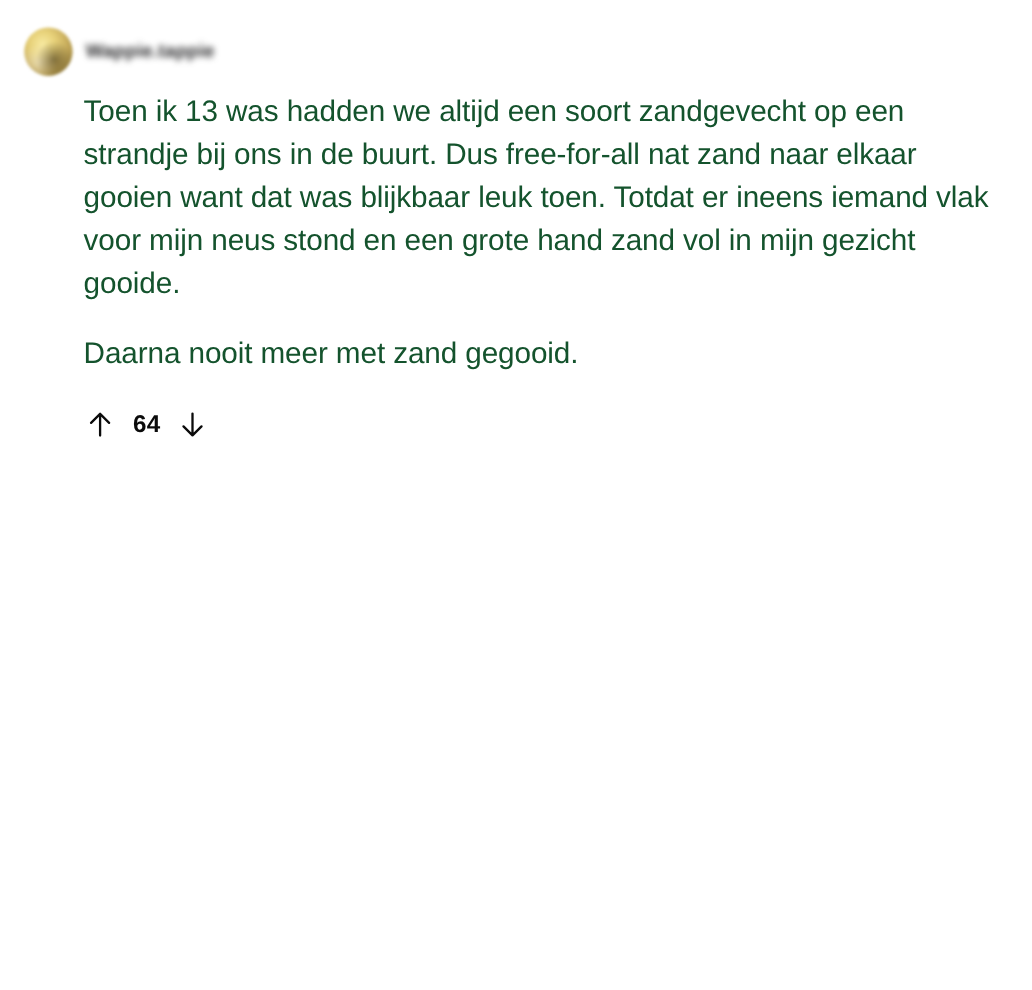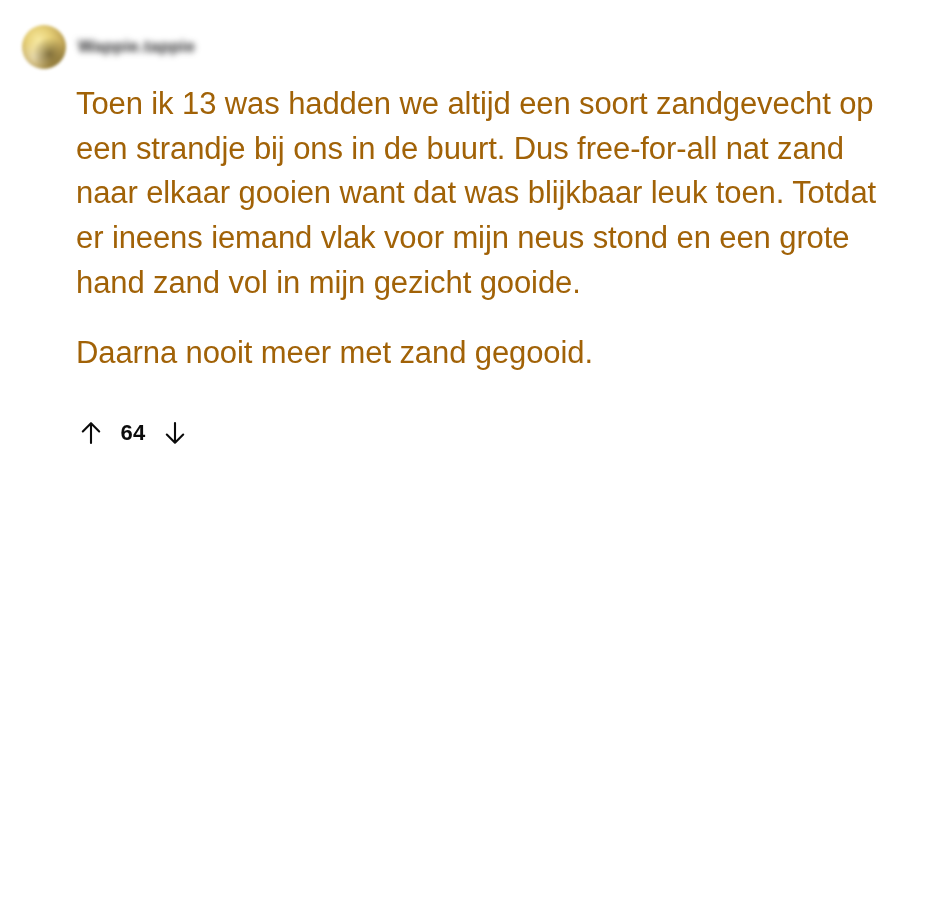--- a/index.html
+++ b/index.html
@@ -59,29 +59,29 @@
     user-select: none;
     white-space: nowrap;
   }
 
   
   .post-body {
     padding: 6px 10px 0 56px;
   }
   .post-body p {
     margin: 0 0 26px 0;
-    font-size: 31px;
+    font-size: 27px;
     line-height: 1.44;
-    color: #a16207;
+    color: #14532d;
     font-weight: 400;
     letter-spacing: -0.1px;
     max-width: 850px;
   }
   .post-body p:last-child {
-    margin-bottom: 12px;
+    margin-bottom: 0;
   }
 
   
   .vote-bar {
     display: flex;
     align-items: center;
     gap: 14px;
     padding: 30px 0 0 56px;
   }
   .vote-btn {
@@ -94,21 +94,21 @@
     background: none;
     border: none;
     padding: 0;
   }
   .vote-btn svg { display: block; }
   .vote-count {
     font-size: 22px;
     font-weight: 700;
     color: #0b0b0b;
     min-width: 26px;
-    text-align: center;
+    text-align: right;
     letter-spacing: 0.3px;
   }
 </style>
 </head>
 <body>
 
 <div class="post">
 
   <div class="post-header">
     <div class="avatar"></div>

